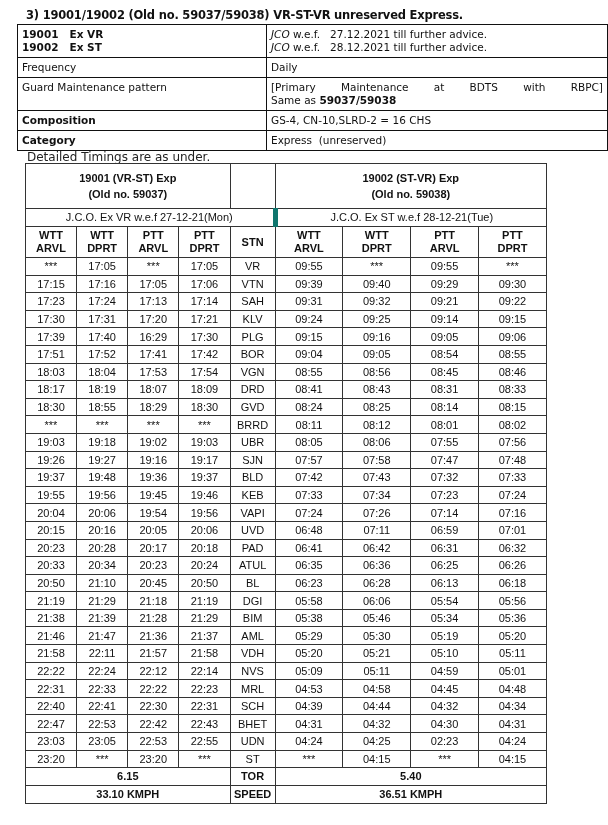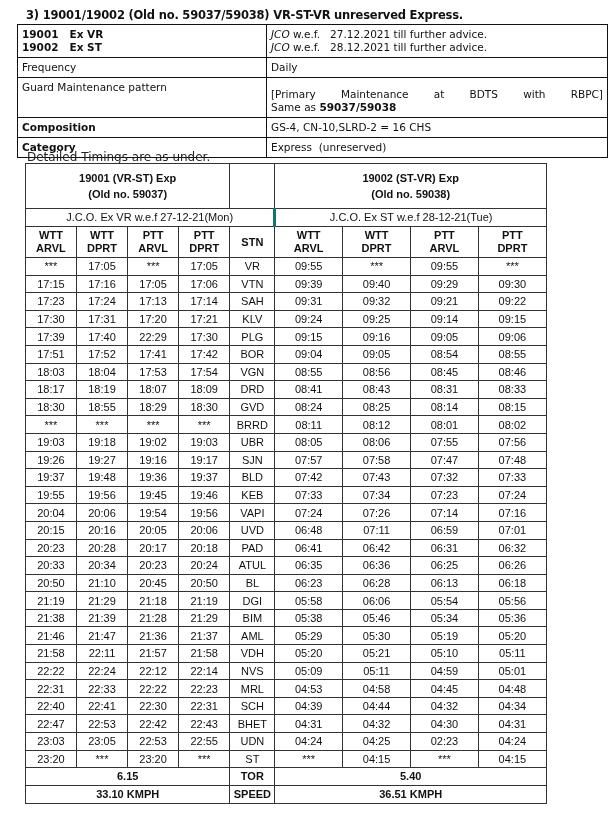--- a/index.html
+++ b/index.html
@@ -4,21 +4,21 @@
 <style>
   html, body { margin:0; padding:0; background:#ffffff; }
   body { width:608px; height:825px; position:relative; overflow:hidden; font-family:"DejaVu Sans", sans-serif; color:#111; }
   .title { position:absolute; left:26px; top:8px; font-size:11.5px; font-weight:bold; letter-spacing:-0.2px; white-space:nowrap;text-align:right; }
   table { border-collapse:collapse; }
   .info { position:absolute; left:17px; top:24px; width:591px; font-size:10.5px; }
   .info td { border:1.5px solid #111; padding:3px 4px; vertical-align:top; line-height:13px; }
   .info td.l { width:240px; }
   .info .b { font-weight:bold; }
   .info .i { font-style:italic; }
-  .just { display:flex; justify-content:space-between;margin-top:7px; }
+  .just { display:flex; justify-content:space-between; }
   .note { position:absolute; left:27px; top:150px; font-size:12px; color:#222; }
   .tt { position:absolute; left:25px; top:163px; width:522px; font-family:"Liberation Sans", sans-serif; font-size:11px; }
   .tt td { border:1px solid #333; text-align:center; padding:0; height:17px; line-height:17px; }
   .tt td.stn { width:44px; }
   .tt .hdr td { font-weight:bold; line-height:14px; }
   .tt .big td { height:44px; font-weight:bold; font-size:11px; line-height:16px; }
   .tt .jco td { height:17px; font-weight:normal; }
   .tt .colh td { height:30px; line-height:13px; font-weight:bold; }
   .tt .sum td { font-weight:bold; height:17px; }
   .tt tr.row td { height:16.6px; line-height:16px; }
@@ -79,21 +79,21 @@
           <div>(Old no. 59037)</div>
         </td>
       <td class="stn"></td>
       <td colspan="4">
           <div>19002 (ST-VR)  Exp</div>
           <div>(Old no. 59038)</div>
         </td>
     </tr>
     <tr class="jco">
       <td colspan="5">J.C.O. Ex VR w.e.f 27-12-21(Mon)</td>
-      <td colspan="4" style="border-left:3px solid #0f766e">J.C.O. Ex ST w.e.f 28-12-21(Tue)</td>
+      <td colspan="4" style="border-left:5px solid #0f766e">J.C.O. Ex ST w.e.f 28-12-21(Tue)</td>
     </tr>
   <tr class="colh hdr">
         <td>
           <div>WTT</div>
           <div>ARVL</div>
         </td>
         <td>
           <div>WTT</div>
           <div>DPRT</div>
         </td>
@@ -165,21 +165,21 @@
         <td>17:21</td>
         <td class="stn">KLV</td>
         <td>09:24</td>
         <td>09:25</td>
         <td>09:14</td>
         <td>09:15</td>
       </tr>
       <tr class="row">
         <td>17:39</td>
         <td>17:40</td>
-        <td>22:29</td>
+        <td>16:29</td>
         <td>17:30</td>
         <td class="stn">PLG</td>
         <td>09:15</td>
         <td>09:16</td>
         <td>09:05</td>
         <td>09:06</td>
       </tr>
       <tr class="row">
         <td>17:51</td>
         <td>17:52</td>

